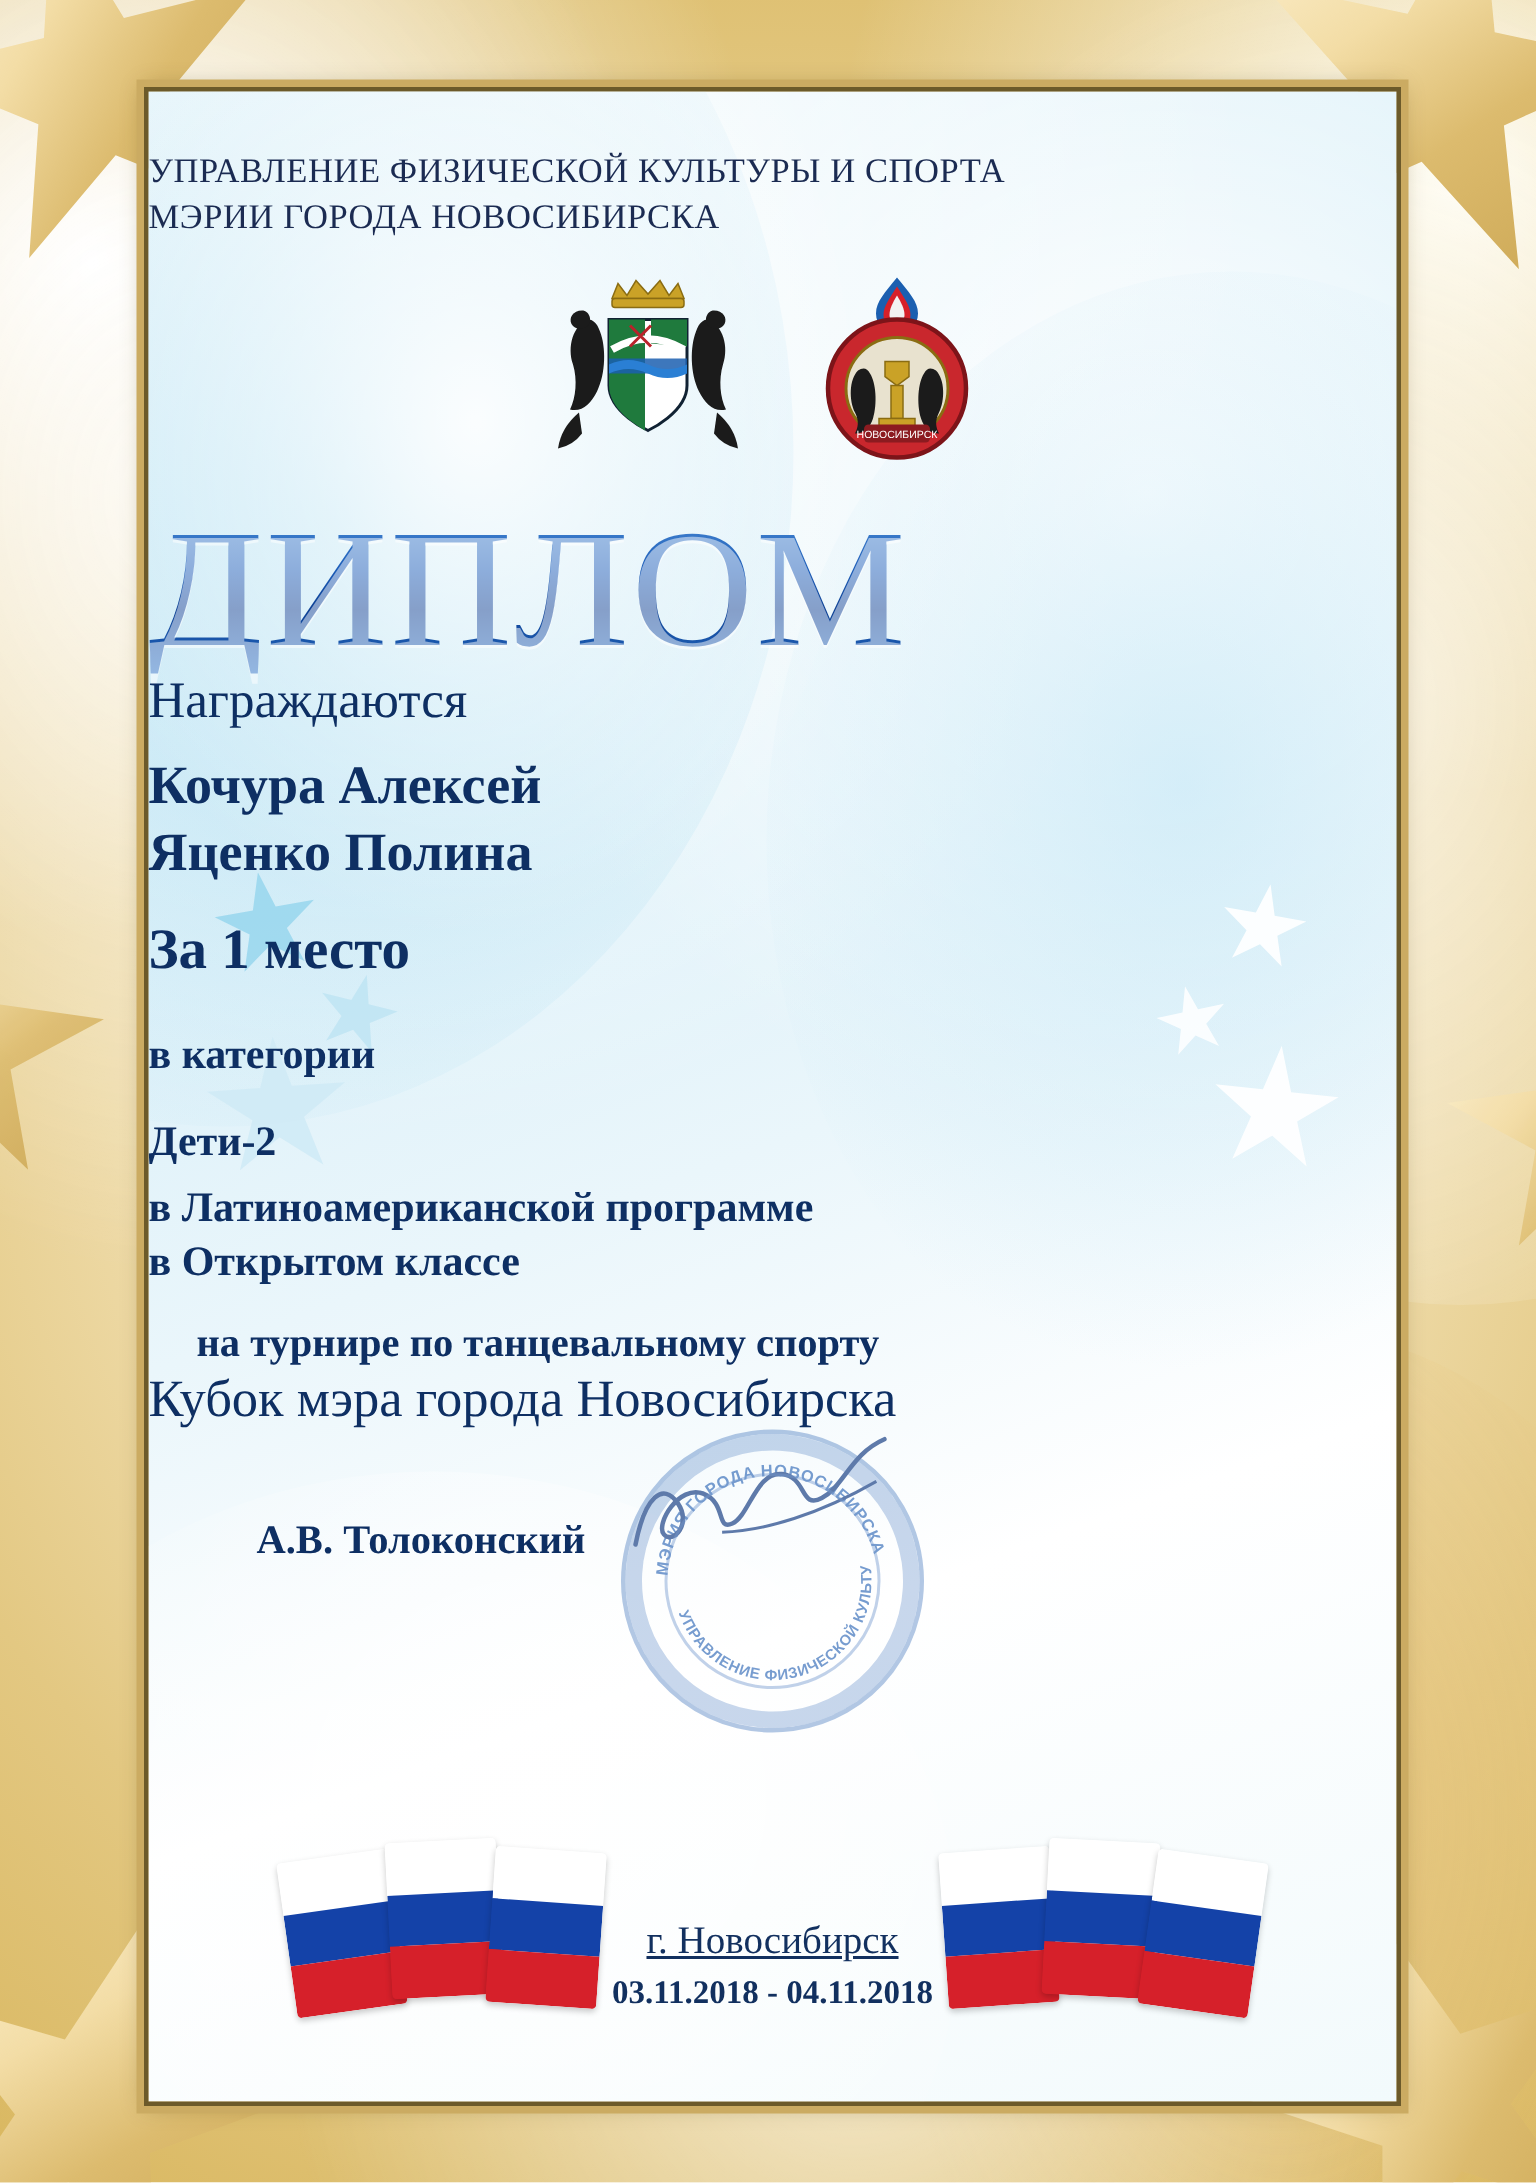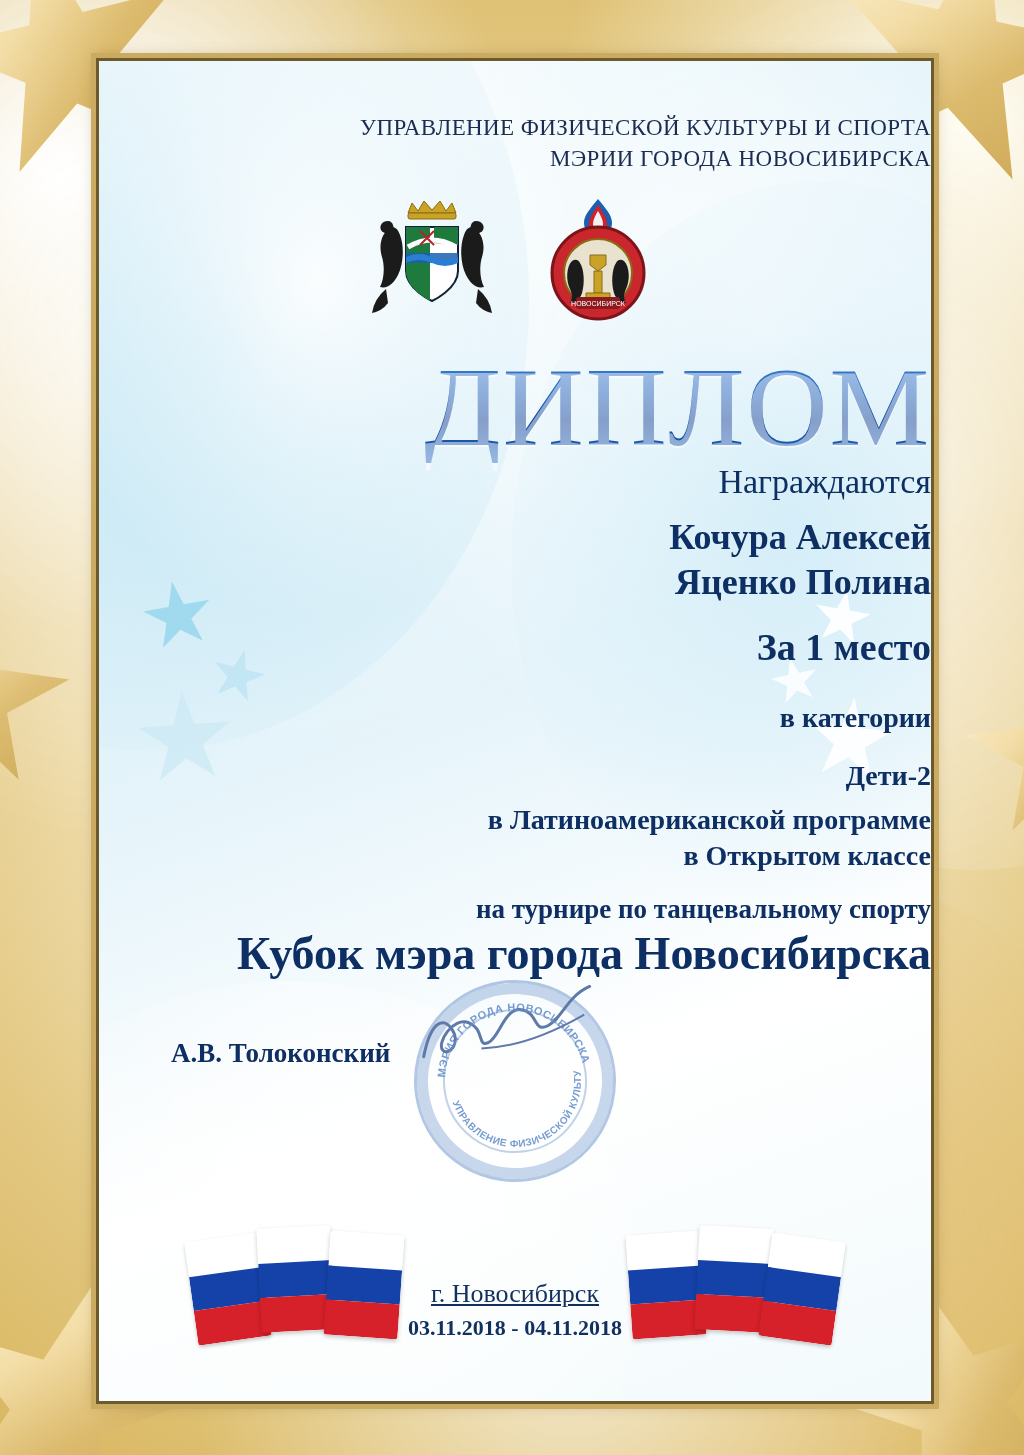--- a/index.html
+++ b/index.html
@@ -70,21 +70,21 @@
 
   .bstar{position:absolute;
     clip-path:polygon(50% 0%,61% 35%,98% 35%,68% 57%,79% 91%,50% 70%,21% 91%,32% 57%,2% 35%,39% 35%);}
   .b1{left:44px;top:520px;width:70px;height:70px;background:#8fd3ec;opacity:.75;transform:rotate(-10deg);}
   .b2{left:112px;top:588px;width:54px;height:54px;background:#bde4f3;opacity:.8;transform:rotate(14deg);}
   .b3{left:38px;top:630px;width:96px;height:96px;background:#cfeaf6;opacity:.85;transform:rotate(-4deg);}
   .b4{right:60px;top:528px;width:58px;height:58px;background:#ffffff;opacity:.9;transform:rotate(10deg);}
   .b5{right:112px;top:596px;width:48px;height:48px;background:#ffffff;opacity:.85;transform:rotate(-12deg);}
   .b6{right:38px;top:636px;width:86px;height:86px;background:#ffffff;opacity:.9;transform:rotate(6deg);}
 
-  .content{position:relative;z-index:5;text-align:right;padding-top:52px;}
+  .content{position:relative;z-index:5;text-align:left;padding-top:38px;}
 
   .org{
     color:#1b2b52;font-size:23px;letter-spacing:.4px;line-height:1.34;
     font-family:"Liberation Serif", serif;
   }
 
   
   .emblems{display:flex;justify-content:center;align-items:flex-start;gap:26px;margin-top:22px;}
   .emblem{position:relative;width:140px;height:128px;}
 
@@ -99,21 +99,21 @@
   }
 
   .awarded{font-size:34px;font-weight:400;color:#0e2f63;}
   .names{margin-top:14px;font-size:36px;font-weight:700;color:#0e2f63;line-height:1.25;}
   .place{margin-top:20px;font-size:38px;font-weight:700;color:#0e2f63;}
   .cat-label{margin-top:30px;font-size:28px;font-weight:700;color:#0e2f63;line-height:1.35;}
   .cat-value{font-size:28px;font-weight:700;color:#0e2f63;margin-top:24px;}
   .program{margin-top:8px;font-size:28px;font-weight:700;color:#0e2f63;line-height:1.4;}
   .cls{font-size:28px;font-weight:700;color:#0e2f63;}
   .tourn-label{margin-top:22px;font-size:27px;font-weight:700;color:#0e2f63;margin-left:32px;}
-  .tourn-name{margin-top:2px;font-size:46px;font-weight:700;color:#0e2f63;margin-left:28px;}
+  .tourn-name{margin-top:2px;font-size:35px;font-weight:400;color:#0e2f63;}
 
   
   .signrow{position:relative;margin-top:58px;display:flex;justify-content:space-between;
            align-items:center;padding:0 72px;font-size:27px;font-weight:700;color:#0e2f63;}
   .stamp{
     position:absolute;left:50%;top:-58px;transform:translateX(-50%) rotate(-8deg);
     width:196px;height:196px;border-radius:50%;
     border:3px solid rgba(70,120,190,.55);
     box-shadow:inset 0 0 0 9px rgba(255,255,255,0), inset 0 0 0 11px rgba(70,120,190,.4);
     opacity:.75;

